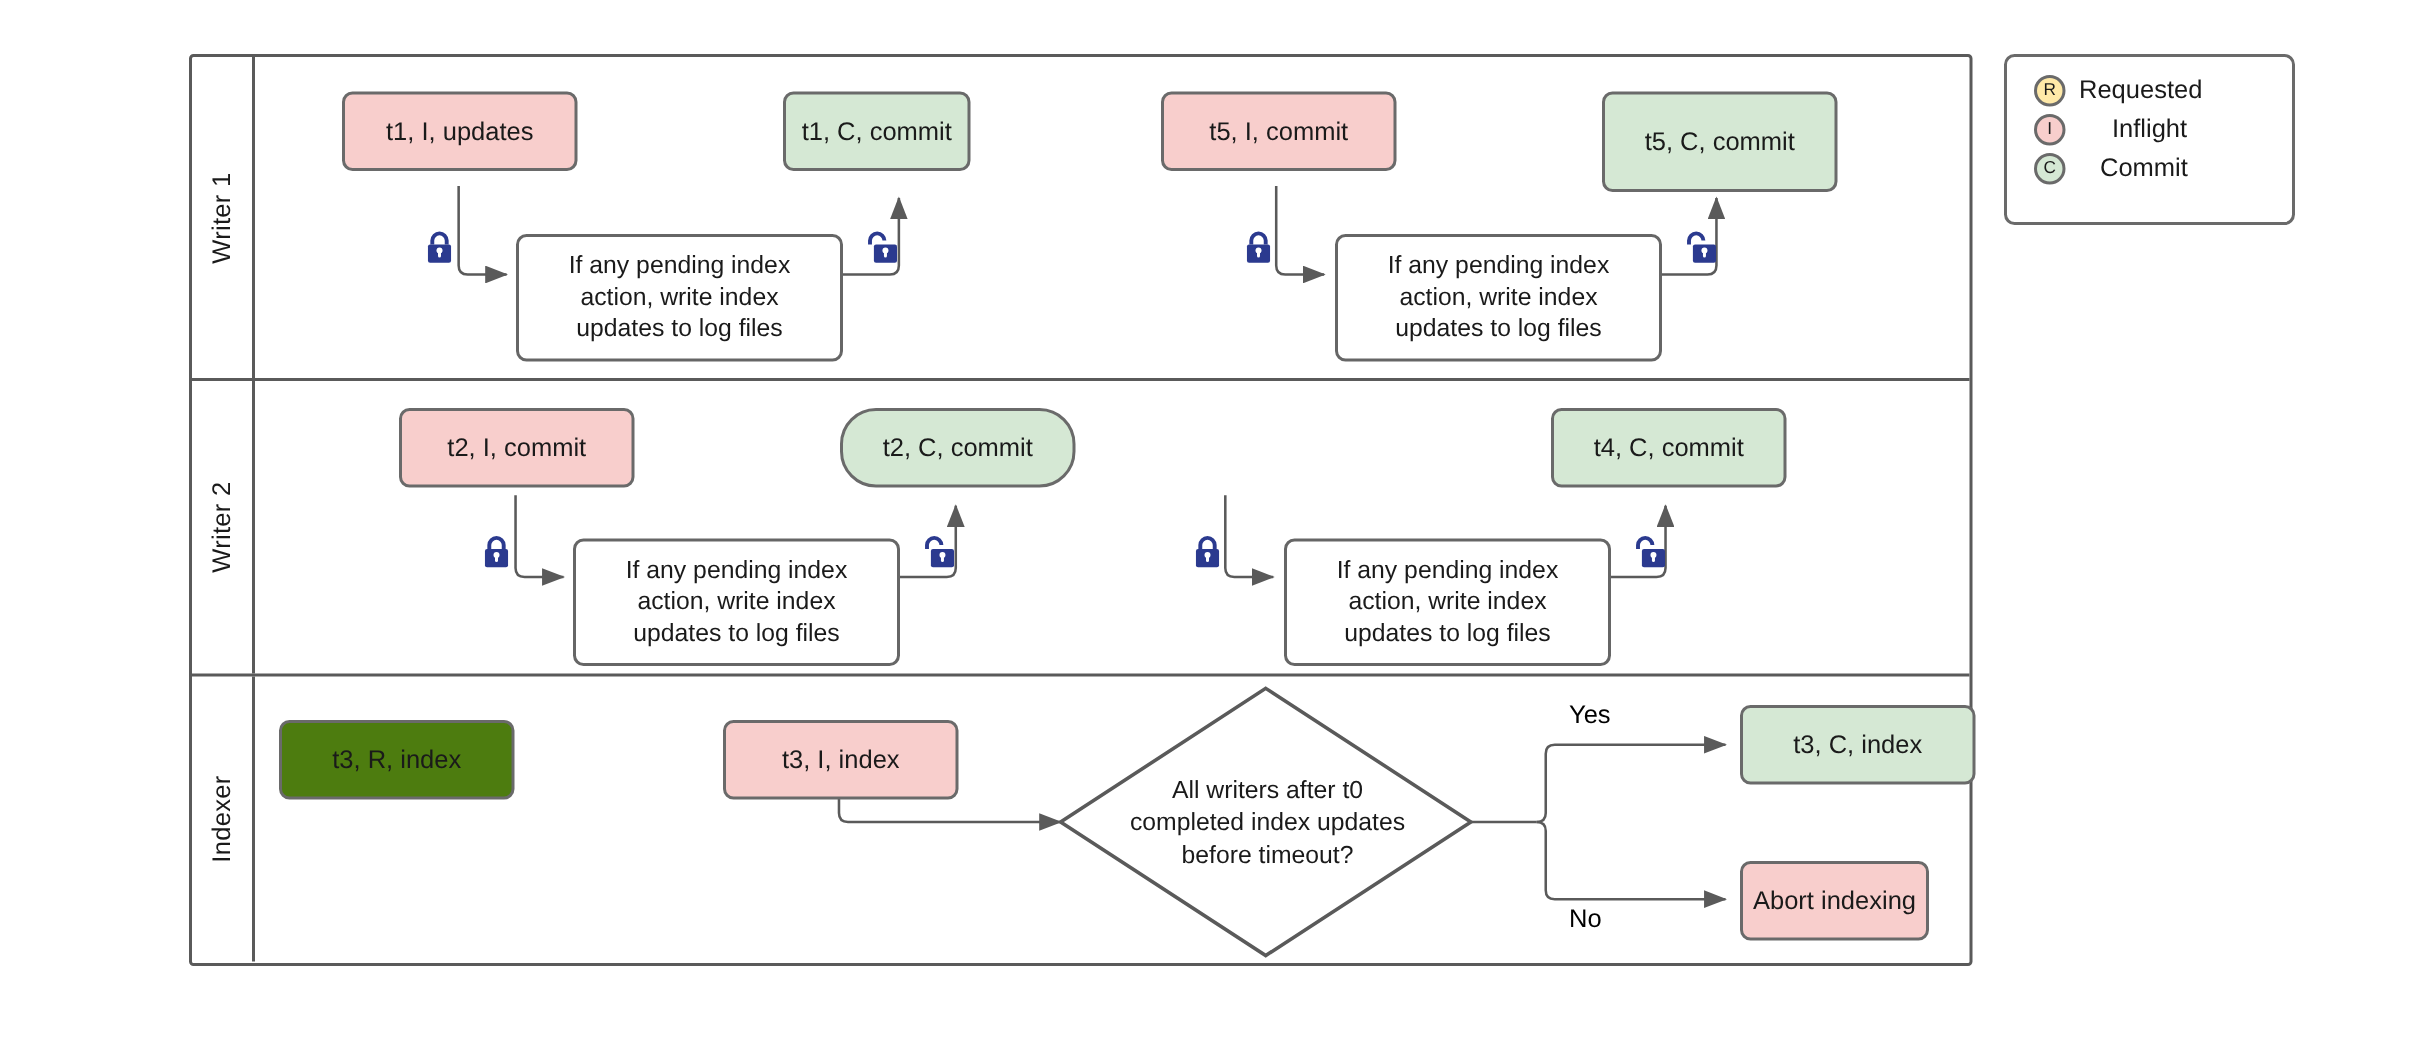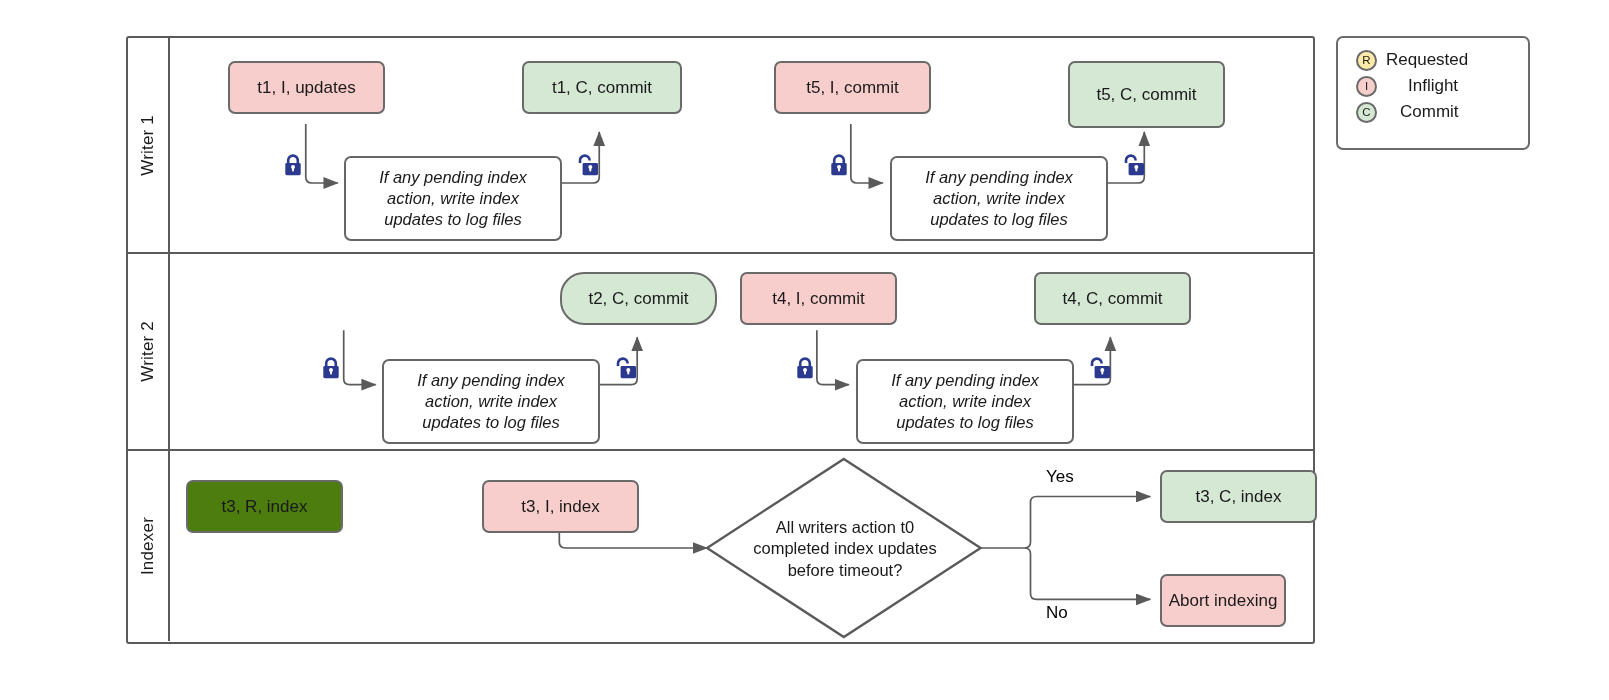--- a/index.html
+++ b/index.html
@@ -35,21 +35,21 @@
   .node{
     position:absolute;box-sizing:border-box;
     border:2.3px solid #6a6a6a;border-radius:7px;
     display:flex;align-items:center;justify-content:center;
     text-align:center;font-size:17px;line-height:1.28;color:#1a1a1a;
     padding:4px 6px;
   }
   .node.pink{background:#F8CECC;}
   .node.green{background:#D5E8D4;}
   .node.yellow{background:#4d7c0f;}
-  .node.white{background:#ffffff;border-color:#666;font-style:italic;}
+  .node.white{background:#ffffff;border-color:#666;}
   .node.proc{font-size:16.5px;}
 
   
   .diamond-wrap{position:absolute;}
   .diamond-label{
     position:absolute;left:0;top:0;width:100%;height:100%;
     display:flex;align-items:center;justify-content:center;
     text-align:center;font-size:16.5px;line-height:1.3;color:#1a1a1a;
     pointer-events:none;
   }
@@ -122,21 +122,21 @@
         <div class="node pink" style="left:58px;top:23px;width:157px;height:53px;">
           <span>t1, I, updates</span>
         </div>
 
         <div class="node white proc" style="left:174px;top:118px;width:218px;height:85px;flex-direction:column;">
           <span>If any pending index</span>
           <span>action, write index</span>
           <span>updates to log files</span>
         </div>
 
-        <div class="node green" style="left:352px;top:23px;width:160px;height:53px;">
+        <div class="node green" style="left:352px;top:23px;width:125px;height:53px;">
           <span>t1, C, commit</span>
         </div>
 
         <div class="node pink" style="left:604px;top:23px;width:157px;height:53px;">
           <span>t5, I, commit</span>
         </div>
 
         <div class="node white proc" style="left:720px;top:118px;width:218px;height:85px;flex-direction:column;">
           <span>If any pending index</span>
           <span>action, write index</span>
@@ -193,34 +193,34 @@
             <marker id="ar2" markerWidth="9" markerHeight="7" refX="8.4" refY="3.5" orient="auto">
               <polygon points="0,0 9,3.5 0,7" fill="#5a5a5a"></polygon>
             </marker>
           </defs>
           <path d="M 174 77 L 174 126 Q 174 132 180 132 L 206 132" marker-end="url(#ar2)"></path>
           <path d="M 428 132 L 462 132 Q 468 132 468 126 L 468 84" marker-end="url(#ar2)"></path>
           <path d="M 648 77 L 648 126 Q 648 132 654 132 L 680 132" marker-end="url(#ar2)"></path>
           <path d="M 902 132 L 936 132 Q 942 132 942 126 L 942 84" marker-end="url(#ar2)"></path>
         </svg>
 
+        <div class="node pink" style="left:96px;top:18px;width:157px;height:53px;">
+          <span>t2, I, commit</span>
+        </div>
 
         <div class="node white proc" style="left:212px;top:105px;width:218px;height:85px;flex-direction:column;">
           <span>If any pending index</span>
           <span>action, write index</span>
           <span>updates to log files</span>
         </div>
 
         <div class="node green" style="left:390px;top:18px;width:157px;height:53px;border-radius:24px;">
           <span>t2, C, commit</span>
         </div>
 
-        <div class="node pink" style="left:570px;top:18px;width:157px;height:53px;">
-          <span>t4, I, commit</span>
-        </div>
 
         <div class="node white proc" style="left:686px;top:105px;width:218px;height:85px;flex-direction:column;">
           <span>If any pending index</span>
           <span>action, write index</span>
           <span>updates to log files</span>
         </div>
 
         <div class="node green" style="left:864px;top:18px;width:157px;height:53px;">
           <span>t4, C, commit</span>
         </div>
@@ -288,21 +288,21 @@
           <span>t3, R, index</span>
         </div>
 
         <div class="node pink" style="left:312px;top:29px;width:157px;height:53px;">
           <span>t3, I, index</span>
         </div>
 
         <div class="diamond-wrap" style="left:538px;top:8px;width:274px;height:180px;">
           <div class="diamond-label">
             <div>
-              <div>All writers action t0</div>
+              <div>All writers after t0</div>
               <div>completed index updates</div>
               <div>before timeout?</div>
             </div>
           </div>
         </div>
 
         <div class="edge-label" style="left:876px;top:16px;">Yes</div>
         <div class="edge-label" style="left:876px;top:152px;">No</div>
 
         <div class="node green" style="left:990px;top:19px;width:157px;height:53px;">

